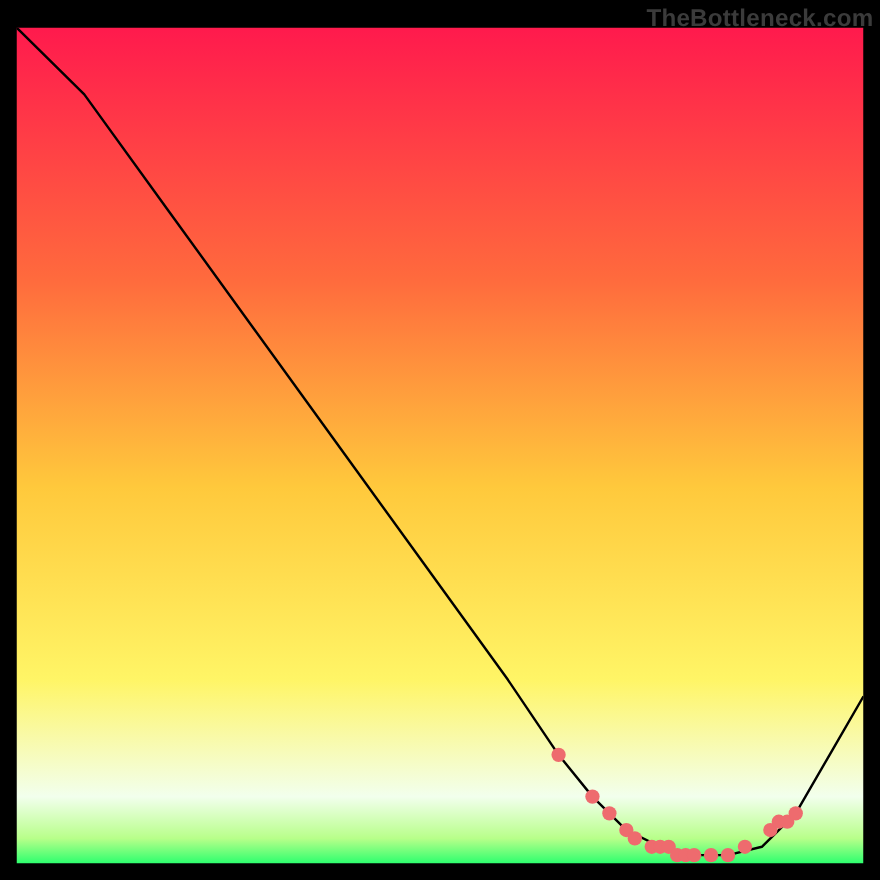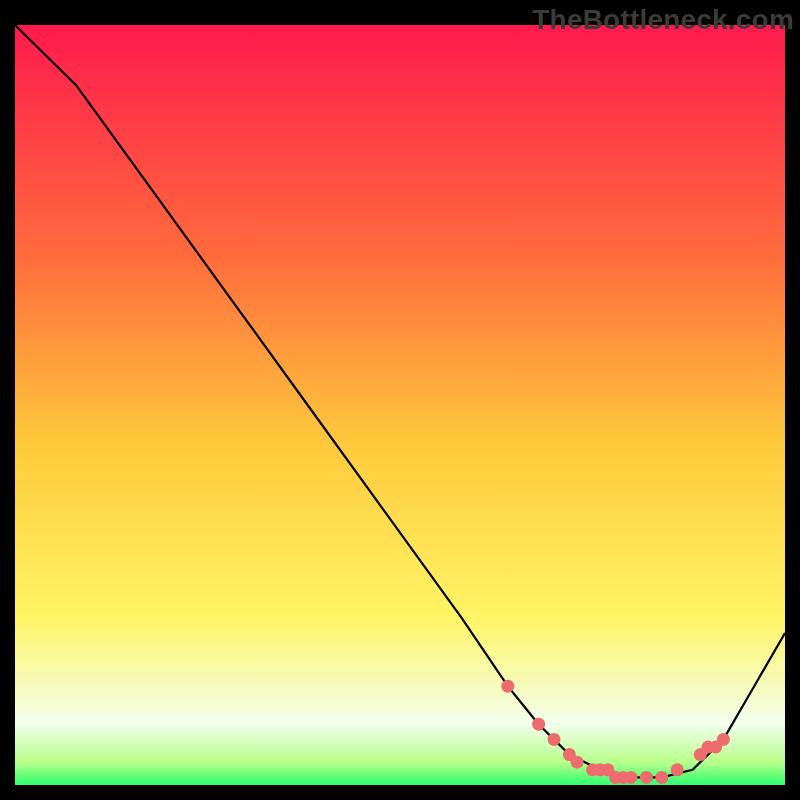--- a/index.html
+++ b/index.html
@@ -15,21 +15,21 @@
     position: relative;
     width: 800px;
     height: 800px;
     background: #000;
   }
   .watermark {
     position: absolute;
     top: 4px;
     right: 6px;
     color: #3b3b3b;
-    font-size: 28px;
+    font-size: 22px;
     font-weight: 600;
     letter-spacing: 0.2px;
     z-index: 20;
   }
   .plot-wrap {
     position: absolute;
     left: 15px;
     top: 25px;
     width: 770px;
     height: 760px;

